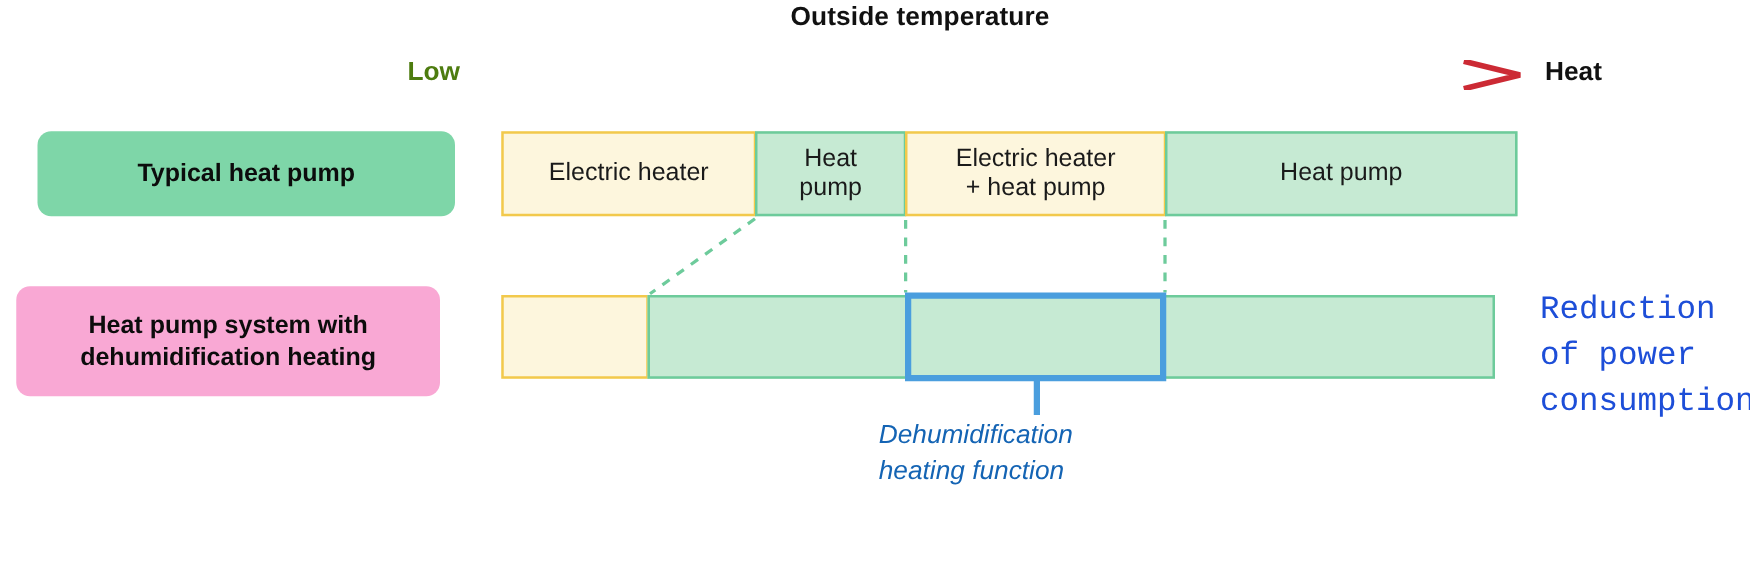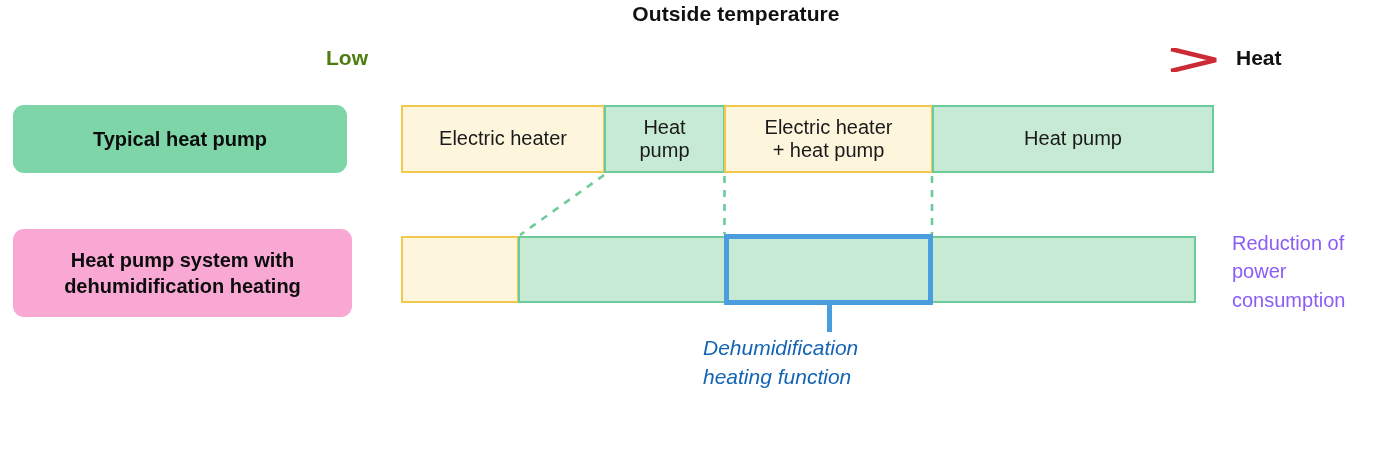--- a/index.html
+++ b/index.html
@@ -65,21 +65,21 @@
     justify-content: center;
     text-align: center;
     font-size: 20px;
     font-weight: bold;
     color: #0c0c0c;
     line-height: 1.32;
     box-sizing: border-box;
     padding: 0 8px;
   }
   #row1-chip {
-    left: 13px;
+    left: 30px;
     top: 105px;
     width: 334px;
     height: 68px;
     background: #7ed6a8;
   }
   #row2-chip {
     left: 13px;
     top: 229px;
     width: 339px;
     height: 88px;
@@ -160,23 +160,24 @@
     line-height: 1.38;
     color: #1464b4;
     font-style: italic;
   }
 
   
   #reduction-note {
     left: 1232px;
     top: 229px;
     width: 160px;
-    font-size: 20px;
+    font-size: 26px;
     line-height: 1.42;
-    color: #8b5cf6;
+    color: #1d4ed8;
+    font-family: Liberation Mono, monospace;
   }
 </style>
 </head>
 <body>
 
 <div class="abs" id="chart-title">
   <span id="chart-title-inner">Outside temperature</span>
 </div>
 
 <div class="abs" id="axis-low-label">Low</div>

